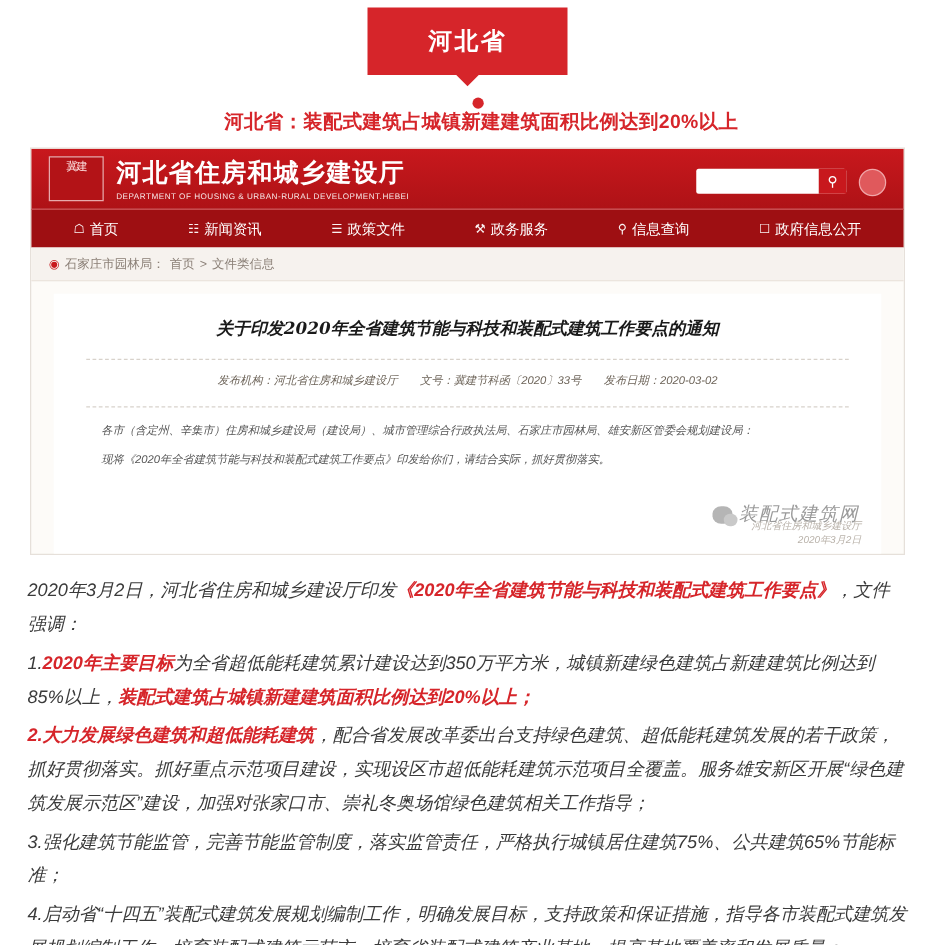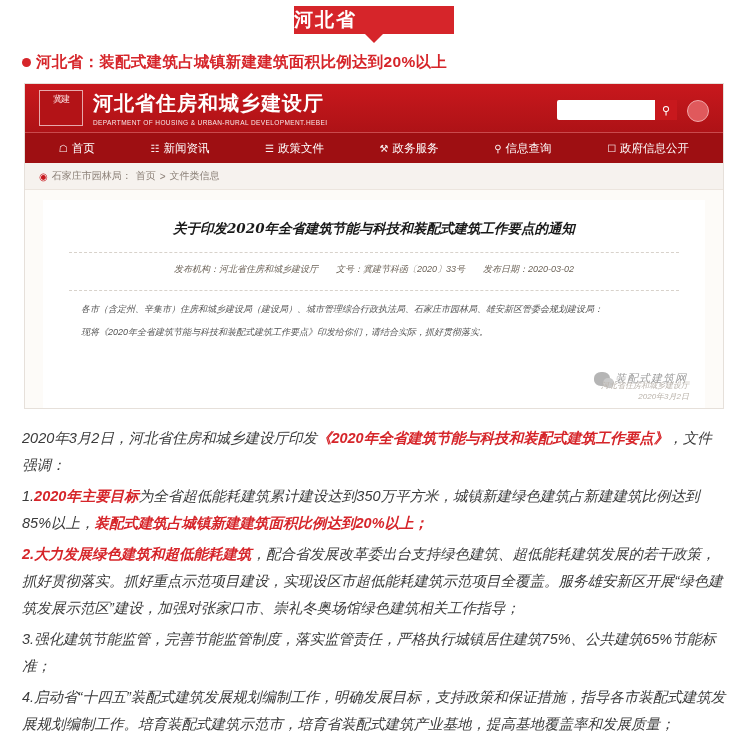--- a/index.html
+++ b/index.html
@@ -16,48 +16,49 @@
   }
   .page {
     position: relative;
     width: 748px;
     height: 756px;
   }
 
   
   .province-banner {
     width: 160px;
-    height: 28px;
+    height: 54px;
     margin: 6px auto 0 auto;
     background: #d6252a;
     color: #ffffff;
     font-size: 19px;
     font-weight: bold;
     letter-spacing: 2px;
     display: flex;
     align-items: center;
-    justify-content: flex-start;
+    justify-content: center;
     position: relative;
   }
   .province-banner::after {
     content: "";
     position: absolute;
     bottom: -9px;
     left: 50%;
     margin-left: -9px;
     border-left: 9px solid transparent;
     border-right: 9px solid transparent;
     border-top: 9px solid #d6252a;
   }
 
   
   .headline-row {
     margin: 18px 0 10px 22px;
     display: flex;
     align-items: center;
+    flex-direction: column;
   }
   .headline-dot {
     width: 9px;
     height: 9px;
     border-radius: 50%;
     background: #d6252a;
     margin-right: 5px;
     flex: 0 0 auto;
   }
   .headline-text {
@@ -231,21 +232,21 @@
     line-height: 11px;
   }
   .wechat-mark {
     position: absolute;
     right: 18px;
     bottom: 22px;
     display: flex;
     align-items: center;
     gap: 5px;
     color: #9a9a9a;
-    font-size: 11px;
+    font-size: 15px;
     letter-spacing: 1px;
   }
   .wechat-logo {
     width: 16px;
     height: 14px;
     border-radius: 7px / 6px;
     background: #b5b5b5;
     position: relative;
   }
   .wechat-logo::after {

